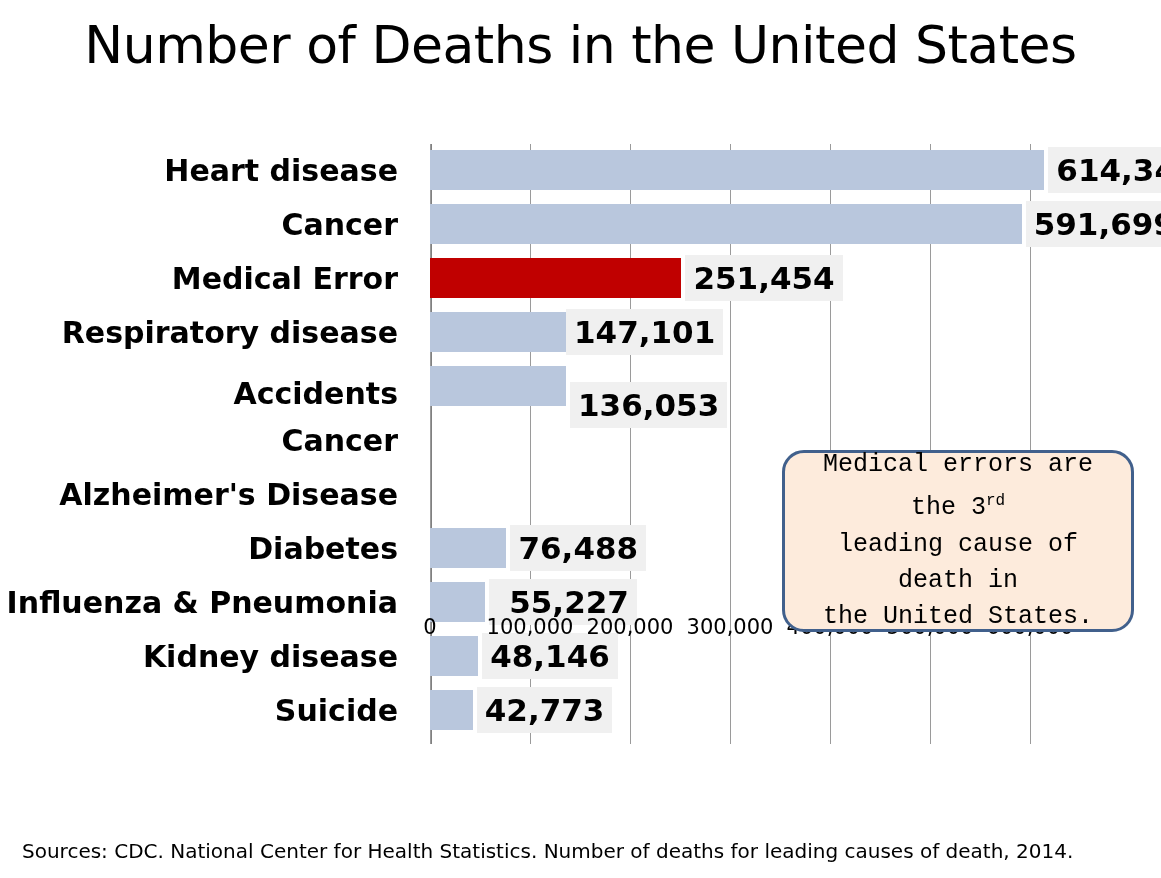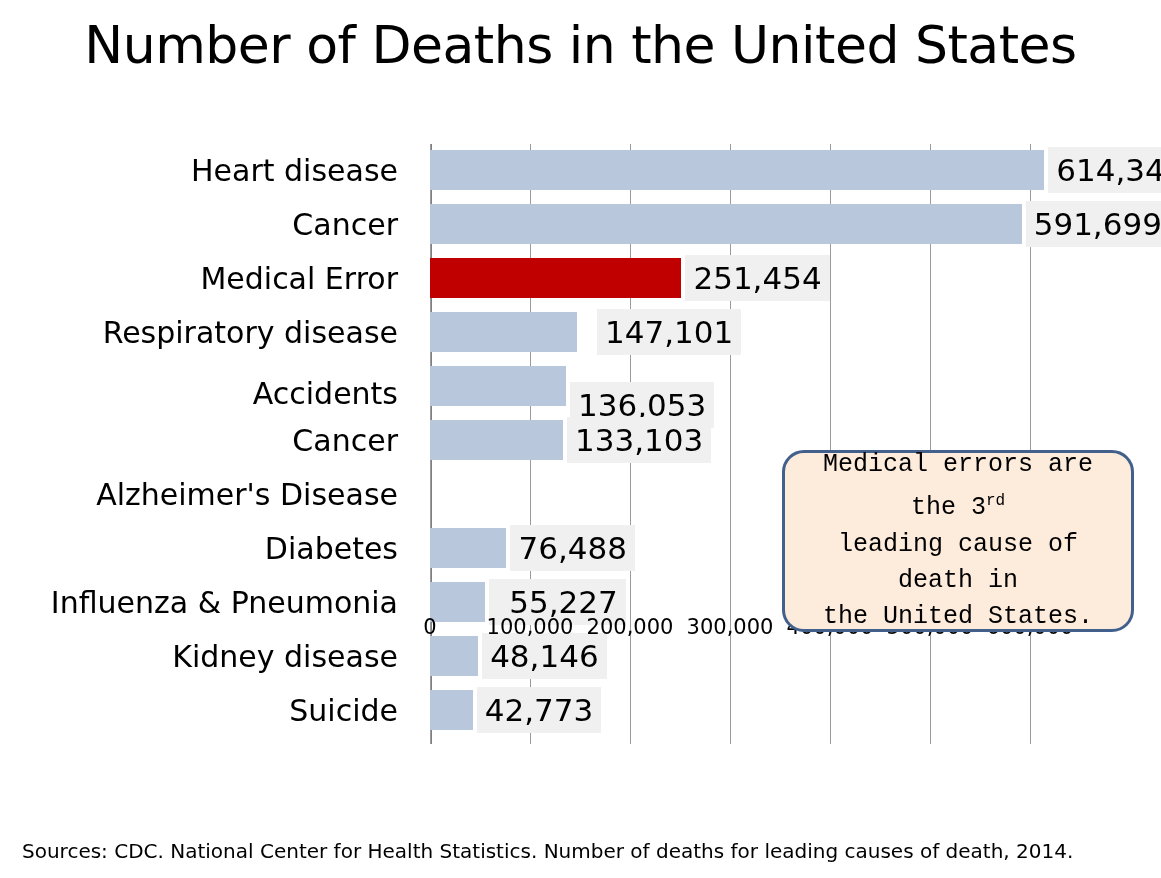--- a/index.html
+++ b/index.html
@@ -28,20 +28,21 @@
     letter-spacing: -0.5px;
     white-space: nowrap;
   }
 
   #plot-wrap {
     position: absolute;
     left: 0;
     top: 136px;
     width: 975px;
     height: 660px;
+    font-weight: bold;
   }
 
   
   #labels-col {
     position: absolute;
     left: 0;
     top: 0;
     width: 412px;
     height: 600px;
   }
@@ -193,29 +194,25 @@
       <div class="bar-row" style="top: 54px; width: 700px;">
         <div class="bar" style="width: 591.699px;"></div>
         <div class="bar-value" style="left: 595.699px;">591,699</div>
       </div>
       <div class="bar-row" style="top: 108px; width: 700px;">
         <div class="bar highlight" style="width: 251.454px;"></div>
         <div class="bar-value" style="left: 255.454px;">251,454</div>
       </div>
       <div class="bar-row" style="top: 162px; width: 700px;">
         <div class="bar" style="width: 147.101px;"></div>
-        <div class="bar-value" style="left: 167px;">147,101</div>
+        <div class="bar-value" style="left: 136px;">147,101</div>
       </div>
       <div class="bar-row" style="top: 216px; width: 700px;">
         <div class="bar" style="width: 136.053px;"></div>
         <div class="bar-value" style="left: 140.053px; margin-top: 19px;">136,053</div>
-      </div>
-      <div class="bar-row" style="top: 270px; width: 700px;">
-        <div class="bar" style="width: 133.103px;"></div>
-        <div class="bar-value" style="left: 137.103px;">133,103</div>
       </div>
       <div class="bar-row" style="top: 378px; width: 700px;">
         <div class="bar" style="width: 76.488px;"></div>
         <div class="bar-value" style="left: 80.488px;">76,488</div>
       </div>
       <div class="bar-row" style="top: 432px; width: 700px;">
         <div class="bar" style="width: 55.227px;"></div>
         <div class="bar-value" style="left: 59.227px; padding-left: 20px;">55,227</div>
       </div>
       <div class="bar-row" style="top: 486px; width: 700px;">

